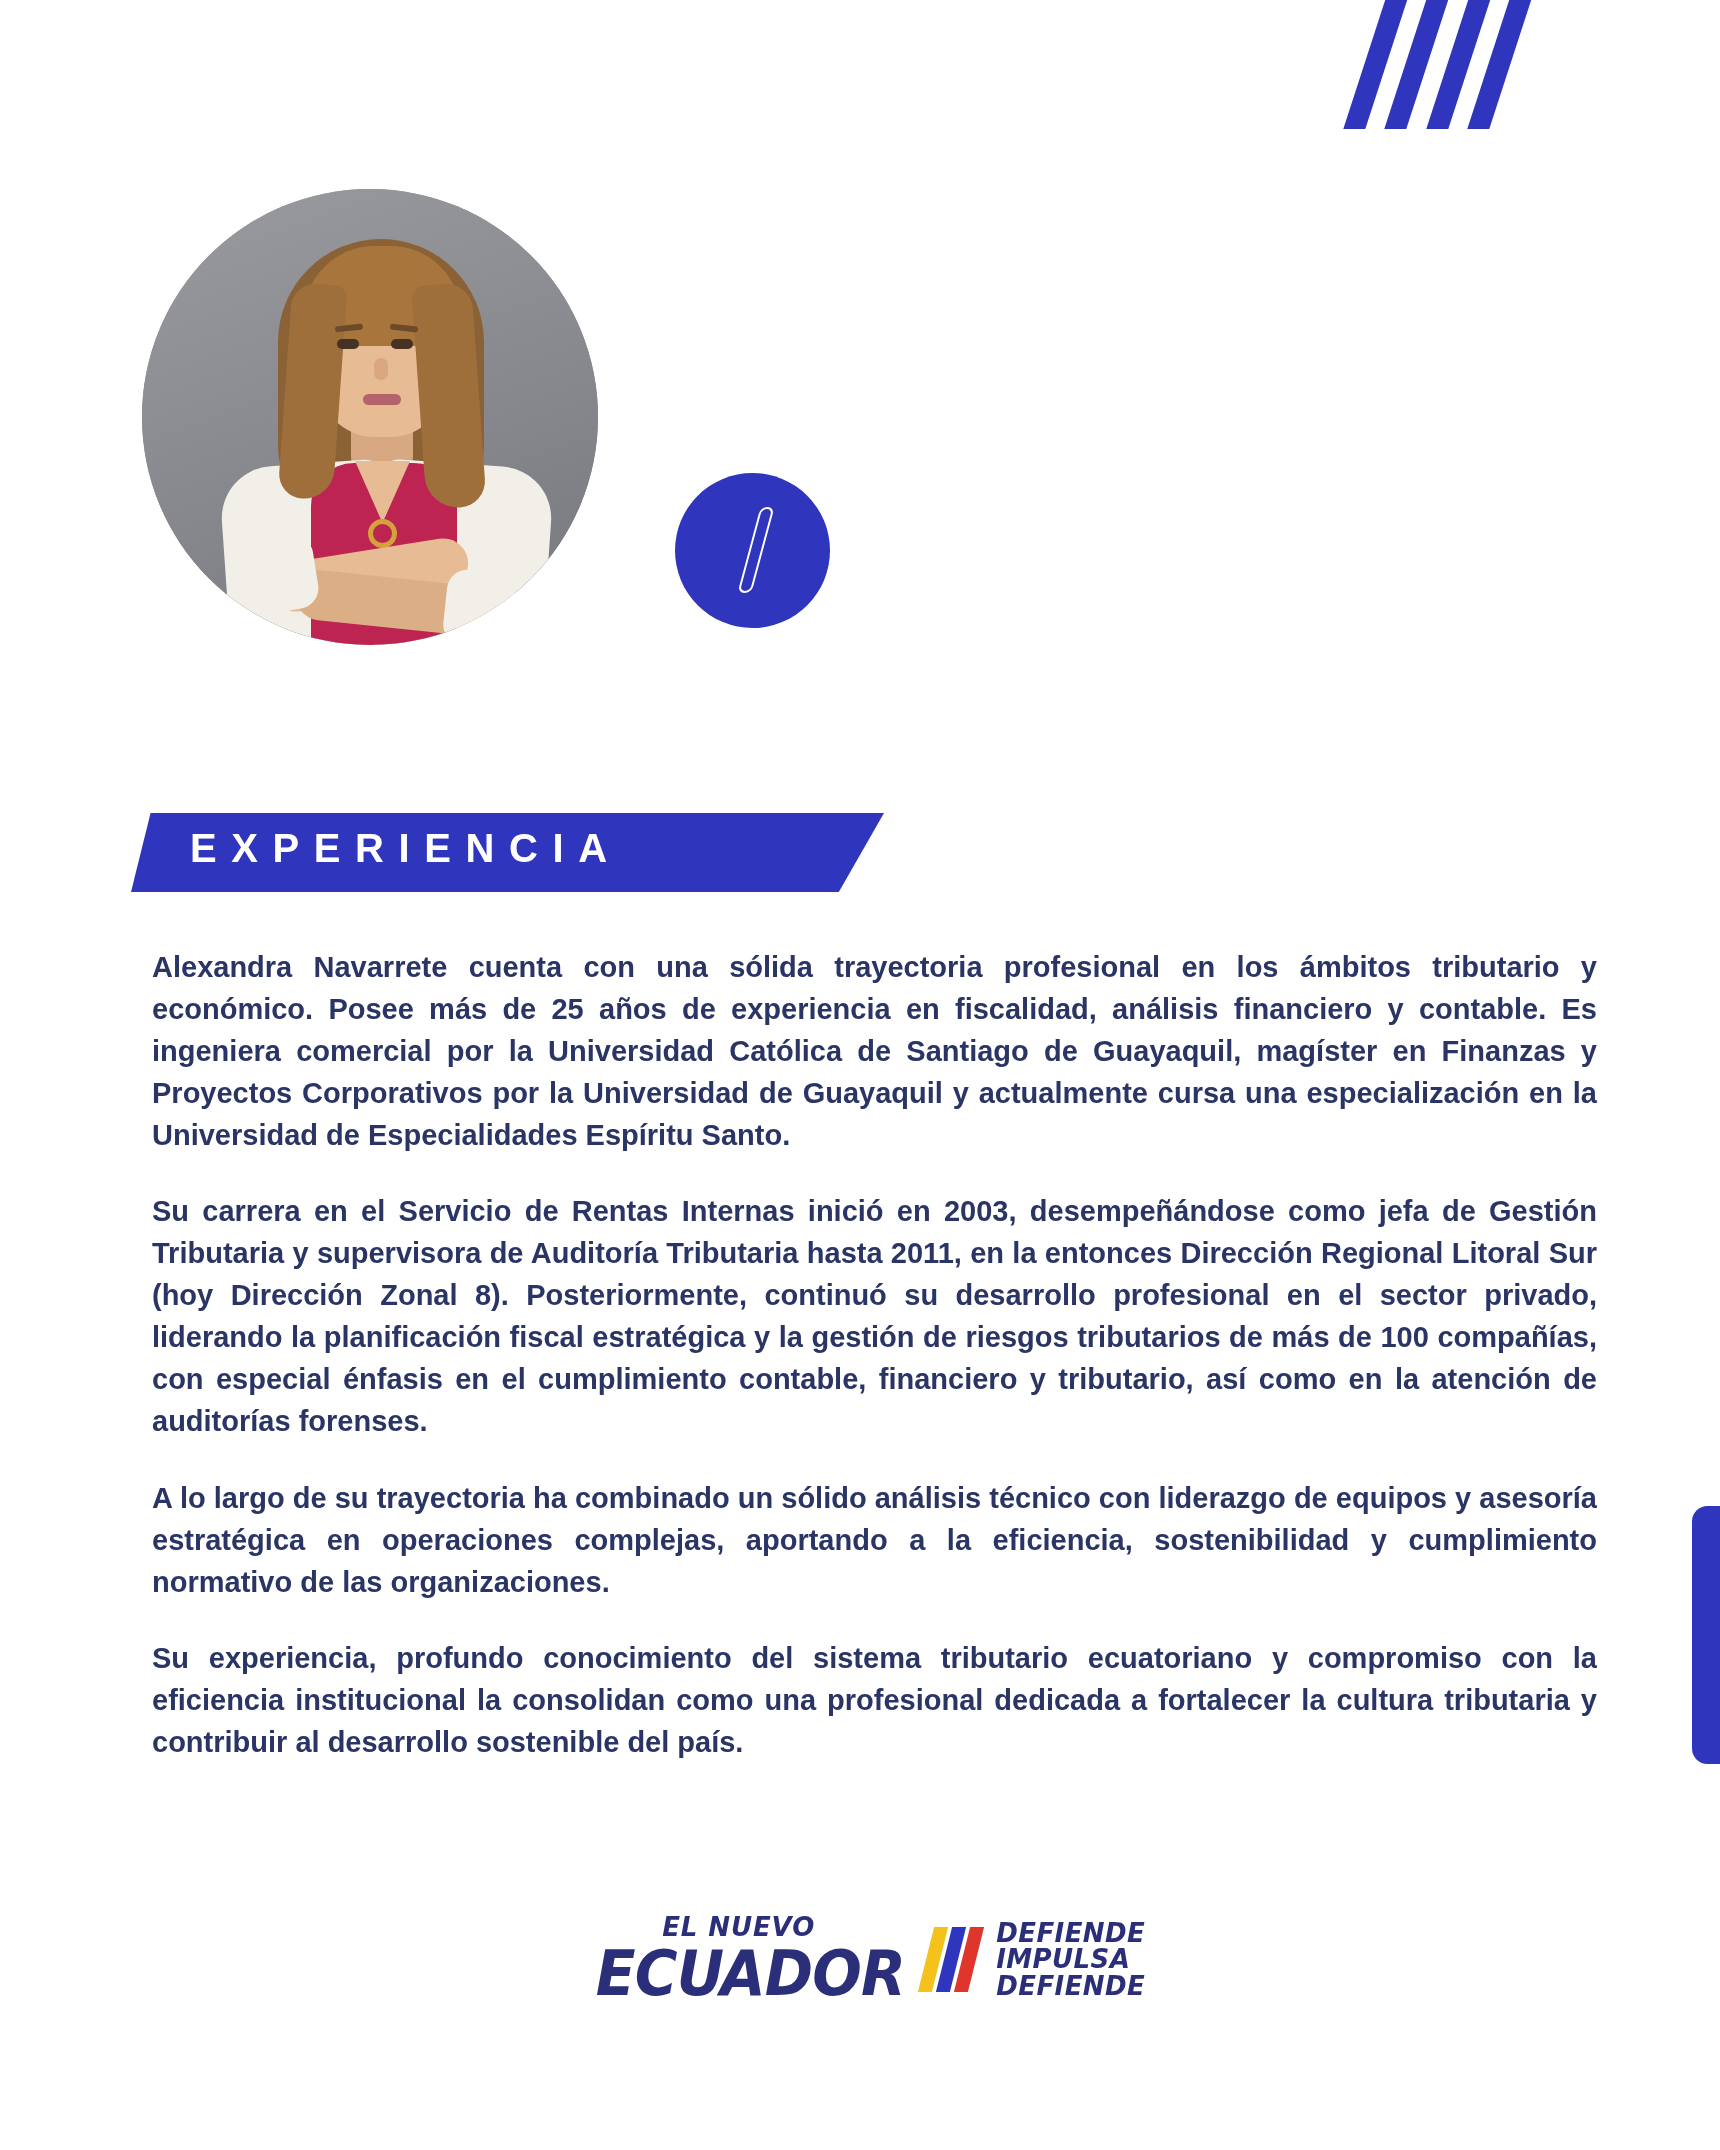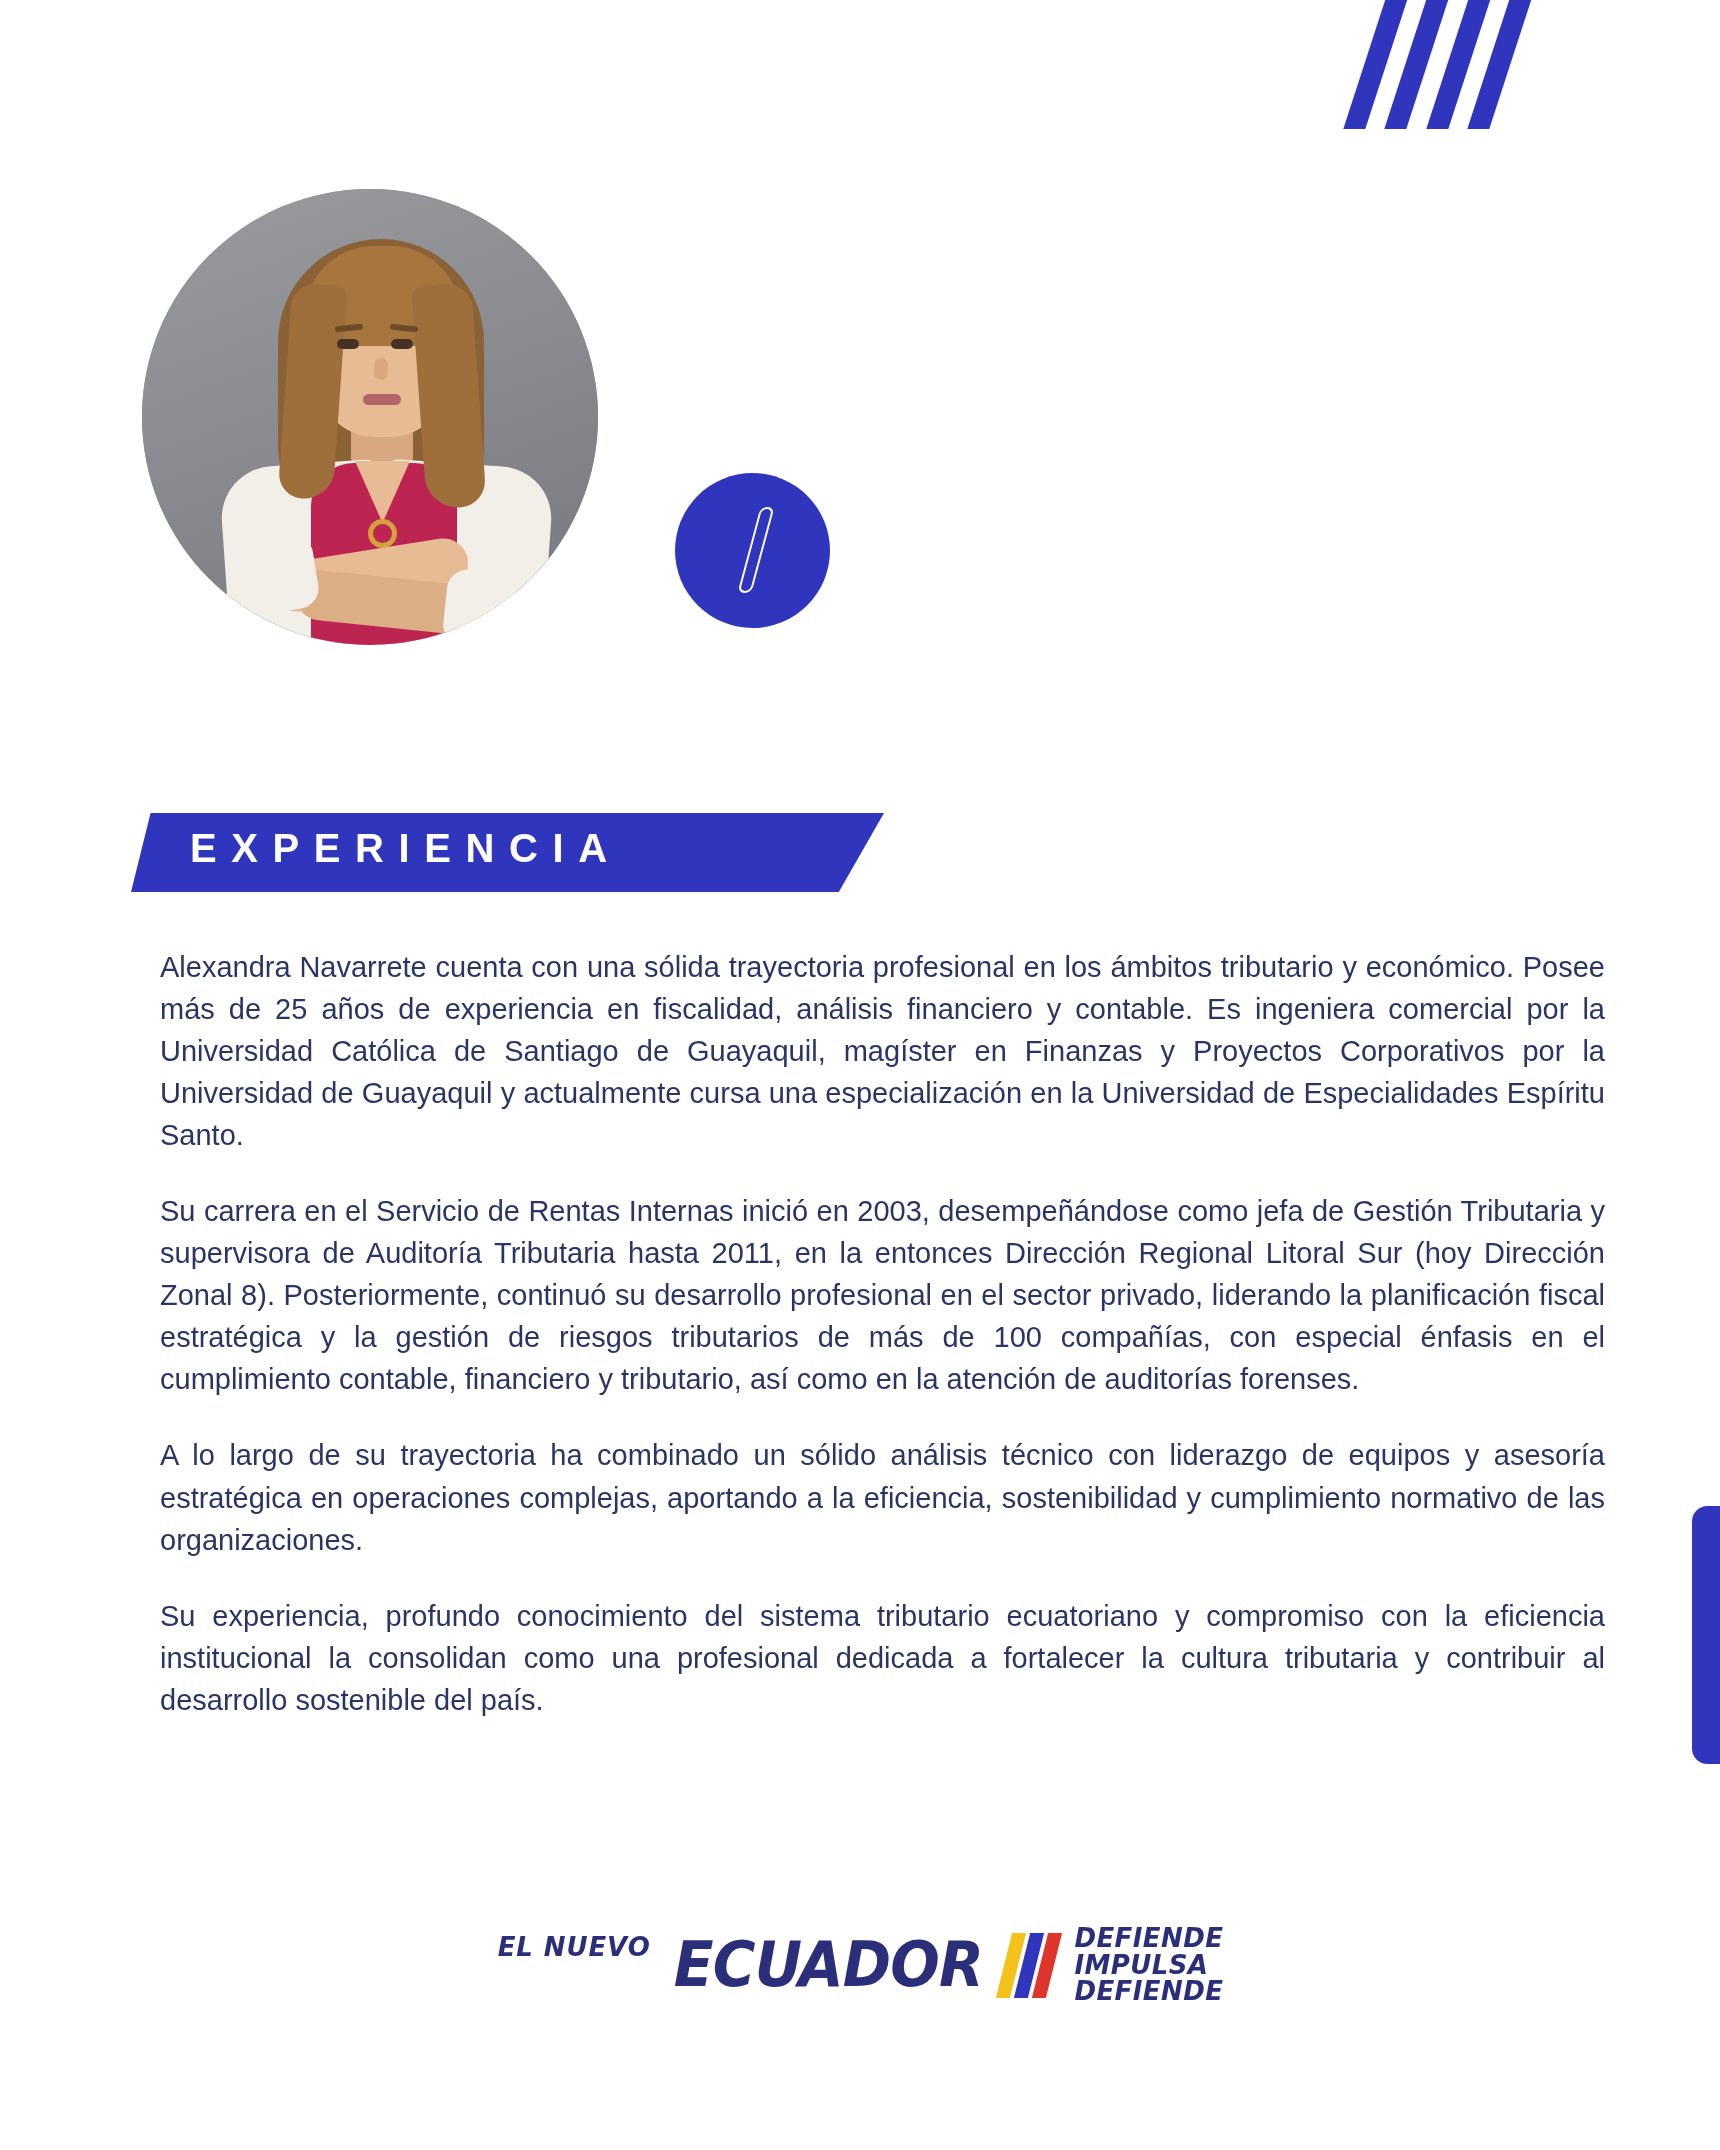--- a/index.html
+++ b/index.html
@@ -247,23 +247,24 @@
     align-items: center;
     color: #ffffff;
     font-size: 40px;
     font-weight: 700;
     letter-spacing: 14.6px;
   }
 
   
   .body-copy {
     position: absolute;
-    left: 160px;
+    left: 152px;
     top: 946px;
     width: 1445px;
+    font-weight: bold;
   }
   .body-copy p {
     font-family: "Liberation Sans", sans-serif;
     font-size: 29px;
     line-height: 1.45;
     color: #2a3566;
     text-align: justify;
     margin-bottom: 34px;
   }
   .body-copy p:last-child { margin-bottom: 0; }
@@ -278,21 +279,22 @@
     justify-content: center;
     align-items: center;
   }
   .logo {
     display: flex;
     align-items: center;
     gap: 13.8px;
   }
   .logo-left {
     display: flex;
-    align-items: flex-start;
+    flex-direction: column;
+    align-items: center;
     line-height: 1;
   }
   .logo-nuevo {
     font-family: "DejaVu Sans", sans-serif;
     font-weight: 700;
     font-style: italic;
     font-size: 26px;
     letter-spacing: 0.9px;
     color: #2b2f7a;
     margin-bottom: 3.4px;

